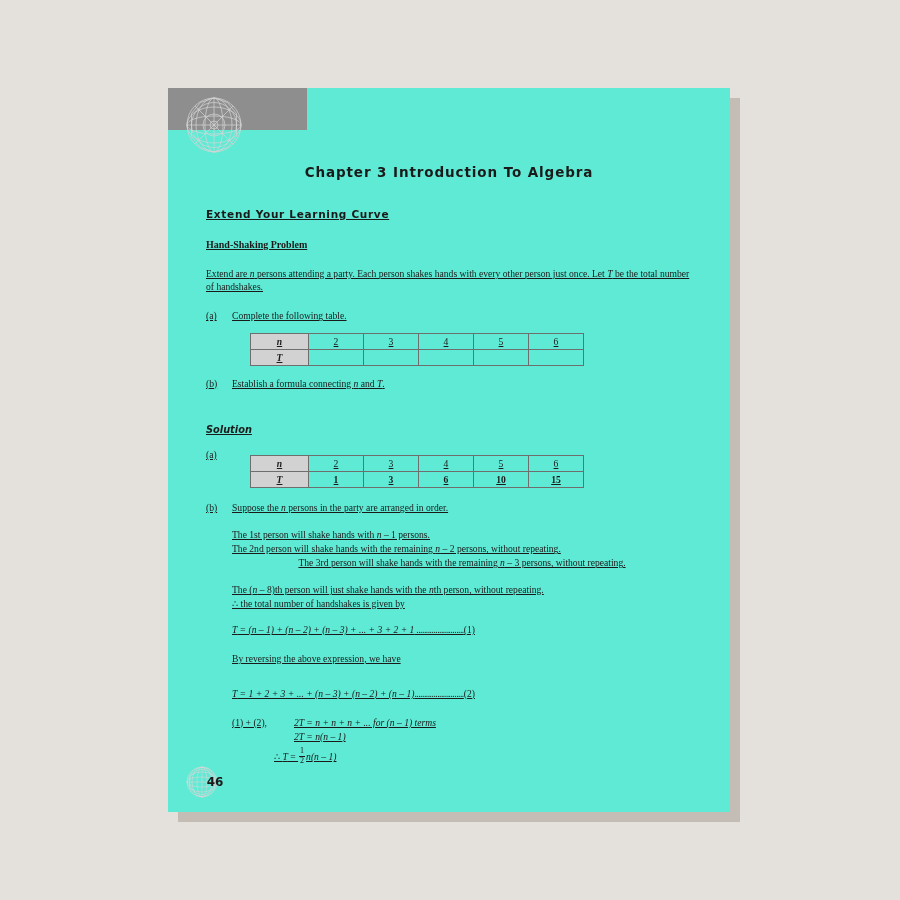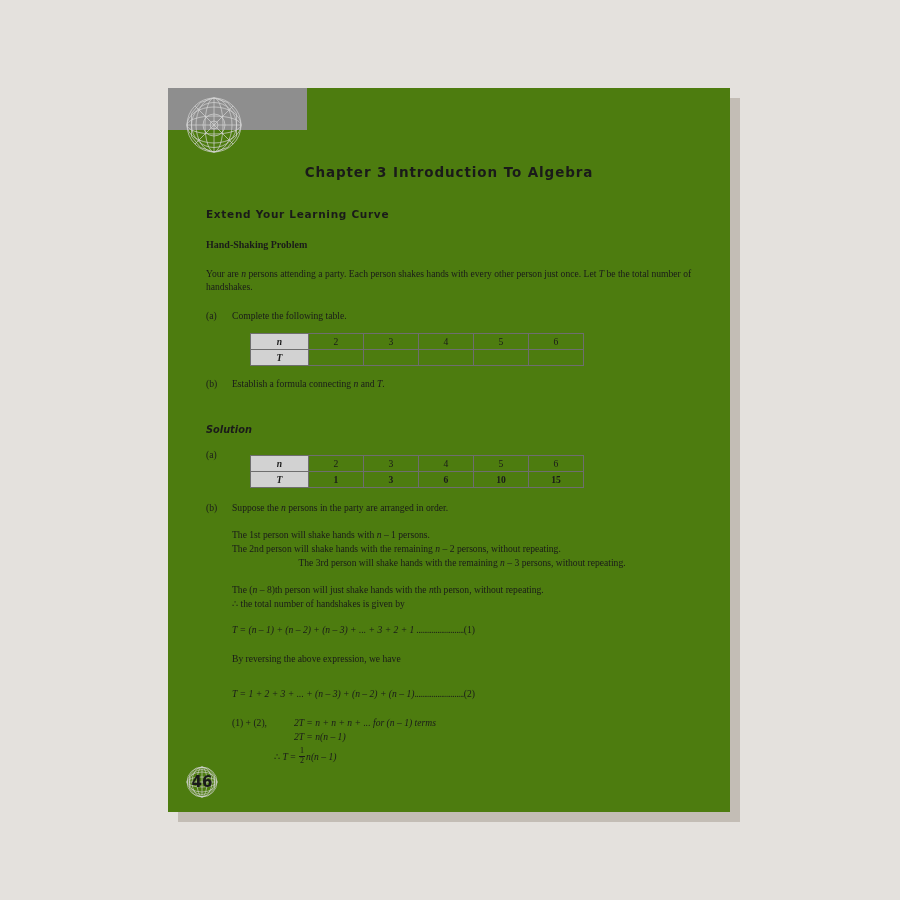--- a/index.html
+++ b/index.html
@@ -23,21 +23,21 @@
     width: 562px;
     height: 724px;
     background: #c3bdb5;
   }
   #page {
     position: absolute;
     left: 168px;
     top: 88px;
     width: 562px;
     height: 724px;
-    background: #4d7c0f;
+    background: #5eead4;
     overflow: hidden;
   }
 
   
   .header-band {
     position: absolute;
     left: 0;
     top: 0;
     width: 139px;
     height: 42px;
@@ -66,20 +66,21 @@
     color: #1a1a1a;
   }
 
   
   .content {
     position: absolute;
     left: 38px;
     top: 120px;
     width: 486px;
     color: #1a1a1a;
+    text-decoration: underline;
   }
 
   .h-section {
     font-family: "DejaVu Sans", sans-serif;
     font-weight: bold;
     font-size: 10.5px;
     letter-spacing: 0.7px;
     margin: 0 0 19px 0;
   }
   .h-sub {
@@ -170,30 +171,30 @@
     width: 36px;
     height: 36px;
   }
   .footer-globe svg {
     position: absolute;
     left: 0; top: 0;
     display: block;
   }
   .page-num {
     position: absolute;
-    left: 0;
+    left: 13px;
     top: 0;
     width: 36px;
     height: 36px;
     display: flex;
     align-items: center;
     justify-content: center;
     font-family: "DejaVu Sans", sans-serif;
     font-weight: bold;
-    font-size: 15px;
+    font-size: 12px;
     color: #1a1a1a;
   }
 </style>
 </head>
 <body>
 
 <div id="page-shadow"></div>
 
 <div id="page">
 
@@ -220,21 +221,21 @@
   </div>
 
   <div class="chapter-title">Chapter 3   Introduction To Algebra</div>
 
   <div class="content">
 
     <div class="h-section">Extend Your Learning Curve</div>
     <div class="h-sub">Hand-Shaking Problem</div>
 
     <p class="body-text" style="margin-bottom:16px;">
-      <span>Your are </span><i class="math">n</i><span> persons attending a party. Each person shakes hands with every other person just once. Let </span><i class="math">T</i><span> be the total number of handshakes.</span>
+      <span>Extend are </span><i class="math">n</i><span> persons attending a party. Each person shakes hands with every other person just once. Let </span><i class="math">T</i><span> be the total number of handshakes.</span>
     </p>
 
     <div class="item" style="margin-bottom:10px;">
       <span class="item-label">(a)</span>
       <span class="item-body">Complete the following table.</span>
     </div>
 
     <div style="margin:0 0 11px 44px;">
       <table class="hs">
         <tbody>

